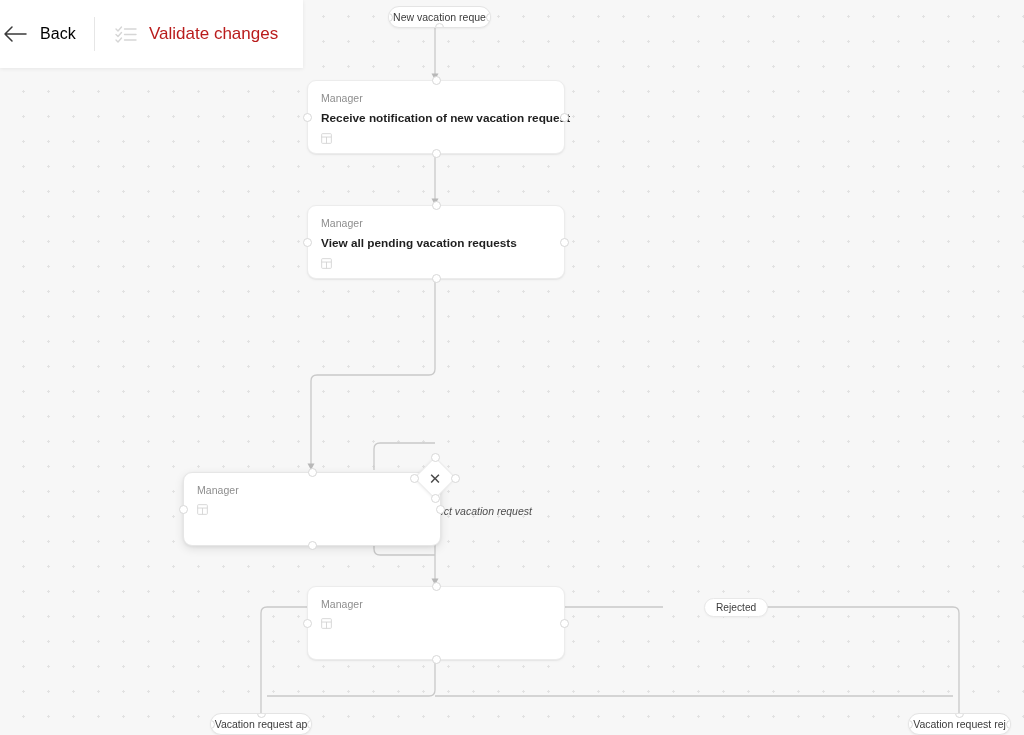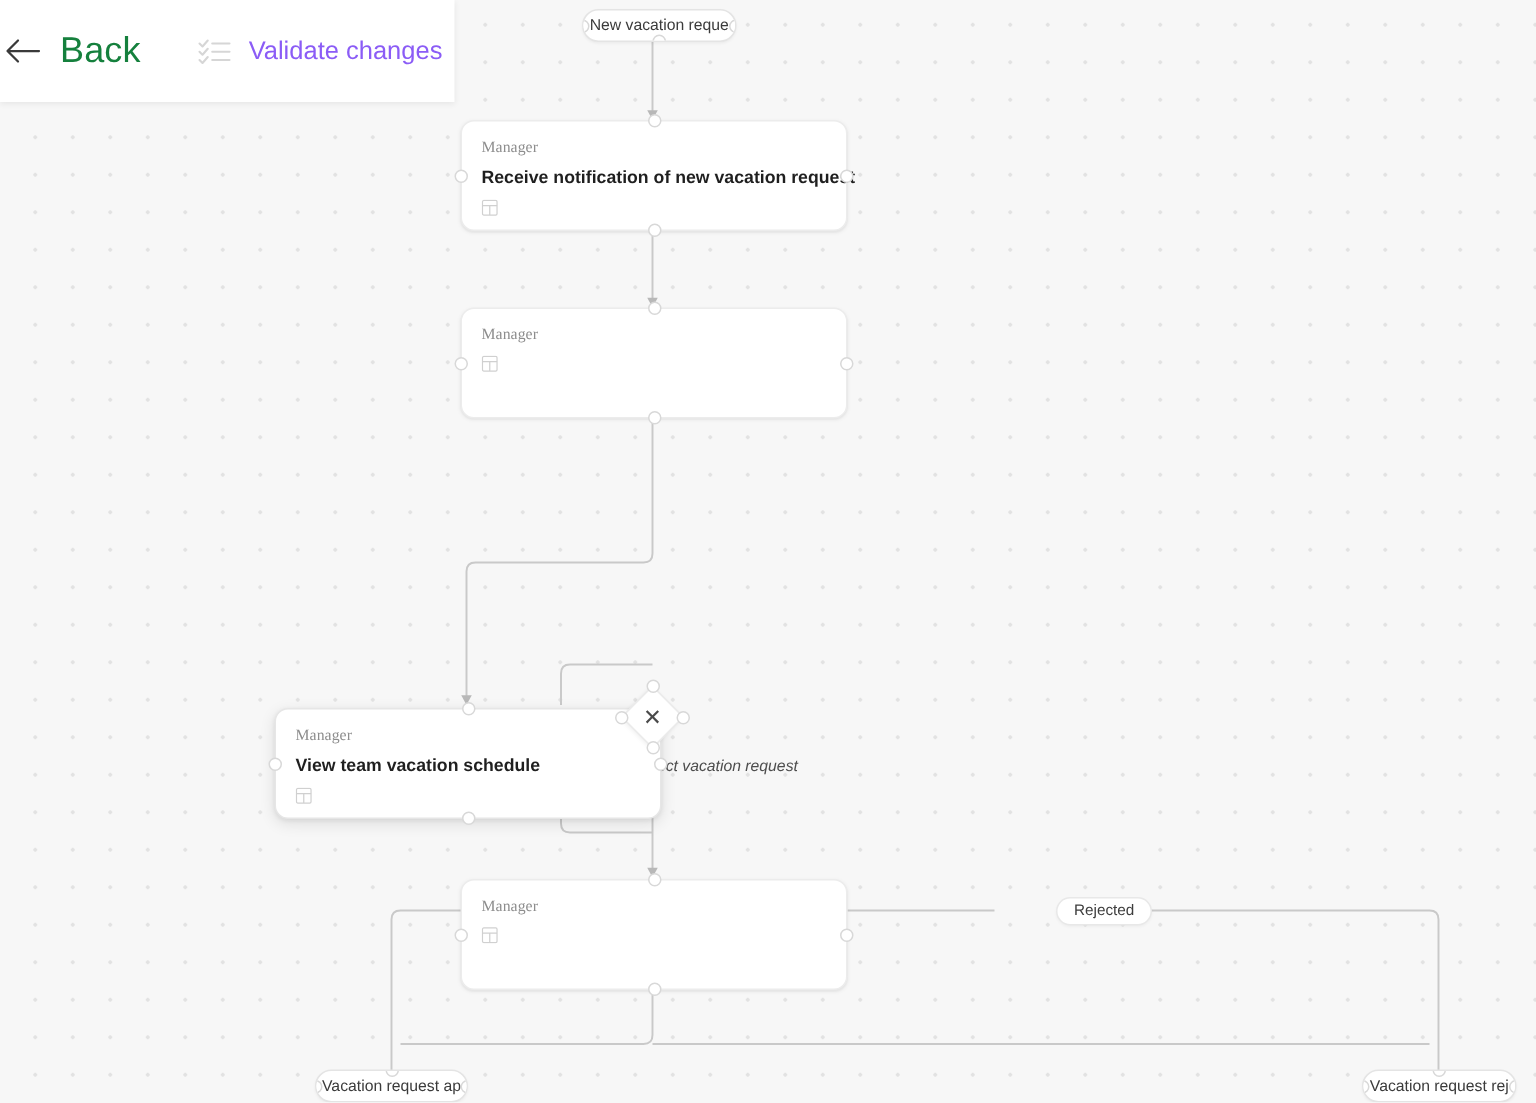--- a/index.html
+++ b/index.html
@@ -72,21 +72,20 @@
     border-radius: 9px;
     box-shadow: 0 1px 3px rgba(0,0,0,0.055), 0 1px 1px rgba(0,0,0,0.03);
     box-sizing: border-box;
     padding: 11px 13px 8px 13px;
   }
   .task-role {
     font-size: 10.5px;
     color: #8d8d8d;
     line-height: 13px;
     letter-spacing: 0.05px;
-    font-family: Liberation Serif, serif;
   }
   .task-title {
     font-size: 11.8px;
     font-weight: bold;
     color: #1f1f1f;
     line-height: 16px;
     margin-top: 5px;
     white-space: nowrap;
   }
   .task-icon {
@@ -218,22 +217,22 @@
     box-sizing: border-box;
   }
   .back-arrow {
     width: 26px;
     height: 20px;
     color: #3a3a3a;
     flex: 0 0 auto;
   }
   .back-arrow svg { display: block; }
   .back-label {
-    font-size: 24px;
-    color: #15803d;
+    font-size: 16px;
+    color: #000000;
     line-height: 24px;
     font-weight: normal;
     letter-spacing: 0.1px;
   }
   .toolbar-sep {
     width: 1px;
     height: 34px;
     background: #e6e6e6;
     margin: 0 4px 0 2px;
   }
@@ -247,21 +246,21 @@
   }
   .validate-icon {
     width: 22px;
     height: 20px;
     color: #d6d6d6;
     flex: 0 0 auto;
   }
   .validate-icon svg { display: block; }
   .validate-label {
     font-size: 17px;
-    color: #8b5cf6;
+    color: #b91c1c;
     line-height: 22px;
     white-space: nowrap;
     text-align: right;
   }
 </style>
 </head>
 <body>
 
 <div id="app">
 
@@ -314,20 +313,21 @@
         </svg>
       </div>
       <span class="handle h-top"></span>
       <span class="handle h-bottom"></span>
       <span class="handle h-left"></span>
       <span class="handle h-right"></span>
     </div>
 
     <div class="task-card" style="left:307px; top:205px;">
       <div class="task-role">Manager</div>
+      <div class="task-title">View all pending vacation requests</div>
       <div class="task-icon">
         <svg viewBox="0 0 12 12" width="11" height="11">
           <rect x="0.7" y="0.7" width="10.6" height="10.6" rx="1" fill="none" stroke="#7a7a7a" stroke-width="0.9"></rect>
           <line x1="0.7" y1="4.4" x2="11.3" y2="4.4" stroke="#7a7a7a" stroke-width="0.9"></line>
           <line x1="6" y1="4.4" x2="6" y2="11.3" stroke="#7a7a7a" stroke-width="0.9"></line>
         </svg>
       </div>
       <span class="handle h-top"></span>
       <span class="handle h-bottom"></span>
       <span class="handle h-left"></span>
@@ -340,21 +340,20 @@
       <span class="handle h-top"></span>
       <span class="handle h-bottom"></span>
       <span class="handle h-left"></span>
       <span class="handle h-right"></span>
     </div>
 
     <div class="gateway-caption" style="left:372px; top:505px;">Approve or reject vacation request</div>
 
     <div class="task-card dragging" style="left:183px; top:472px;">
       <div class="task-role">Manager</div>
-      <div class="task-title">View team vacation schedule</div>
       <div class="task-icon">
         <svg viewBox="0 0 12 12" width="11" height="11">
           <rect x="0.7" y="0.7" width="10.6" height="10.6" rx="1" fill="none" stroke="#7a7a7a" stroke-width="0.9"></rect>
           <line x1="0.7" y1="4.4" x2="11.3" y2="4.4" stroke="#7a7a7a" stroke-width="0.9"></line>
           <line x1="6" y1="4.4" x2="6" y2="11.3" stroke="#7a7a7a" stroke-width="0.9"></line>
         </svg>
       </div>
       <span class="handle h-top"></span>
       <span class="handle h-bottom"></span>
       <span class="handle h-left"></span>

